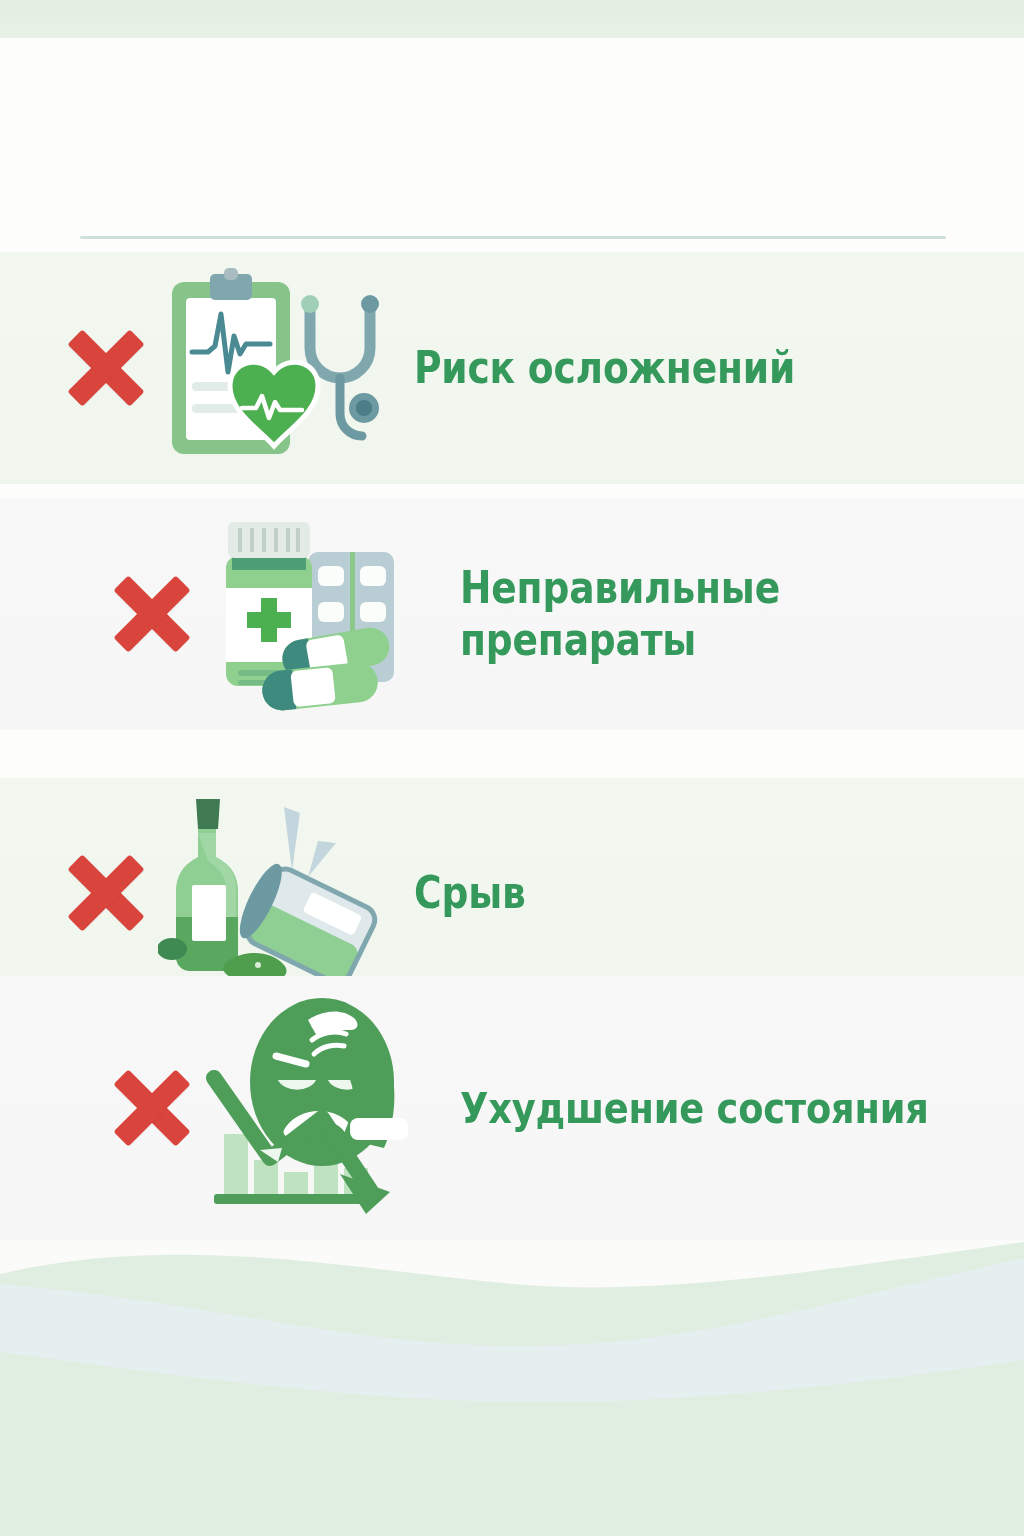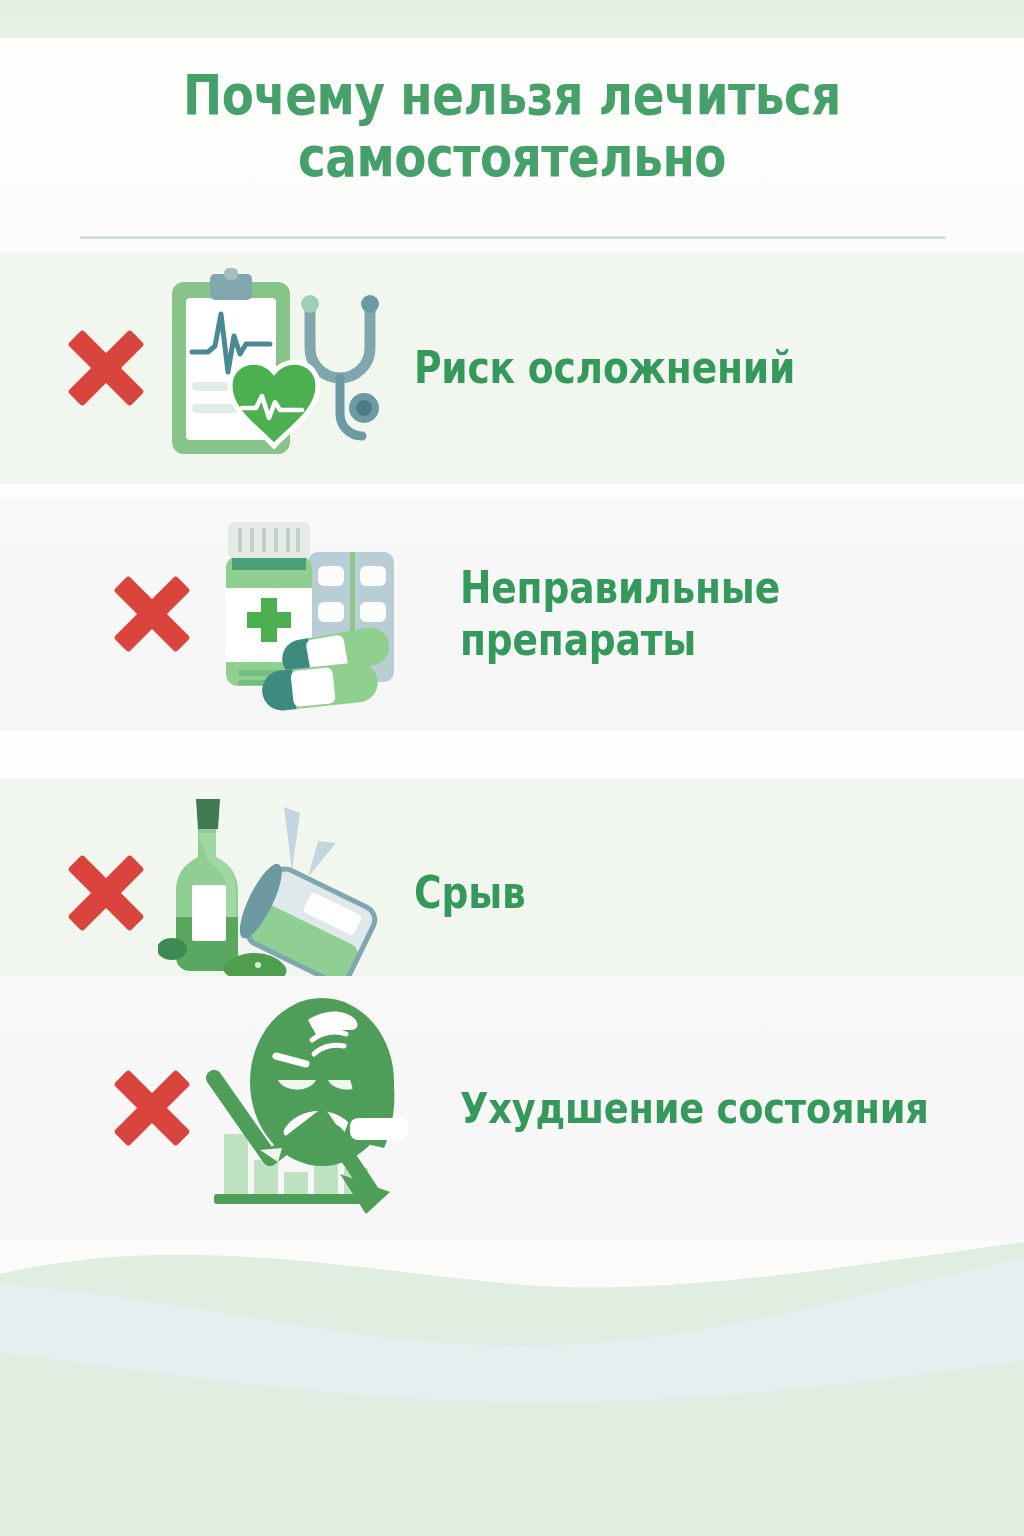--- a/index.html
+++ b/index.html
@@ -94,24 +94,20 @@
   }
   .bottom svg{position:absolute;left:0;top:0;}
 </style>
 </head>
 <body>
 
 <div class="page">
 
   <div class="top-band"></div>
 
-  <div class="header">
-    <div class="title">Почему нельзя лечиться
-самостоятельно</div>
-  </div>
   <div class="title-divider"></div>
 
   <div class="row row-1 tint-green">
     <div class="cross">
       <span class="a"></span>
         <span class="b"></span>
     </div>
     <div class="icon-slot">
       <svg width="232" height="200" viewBox="0 0 232 200">
 

